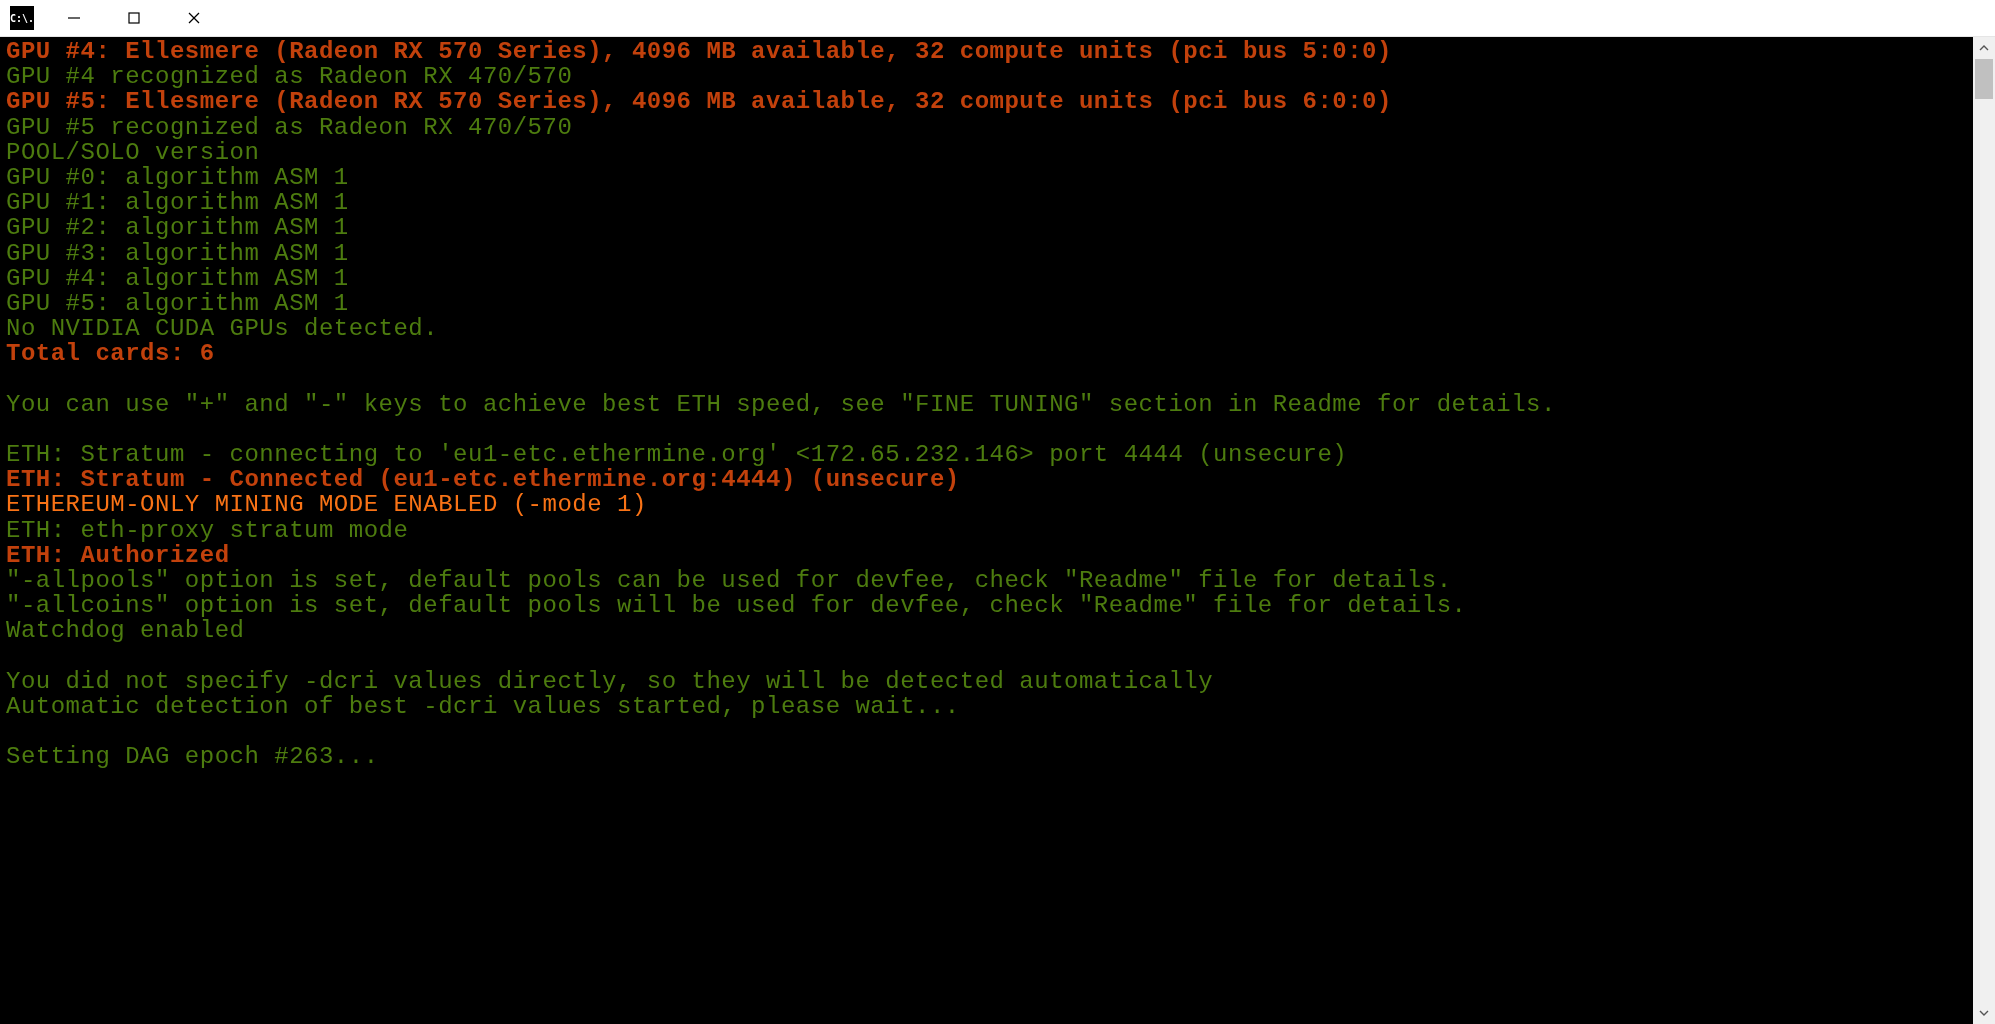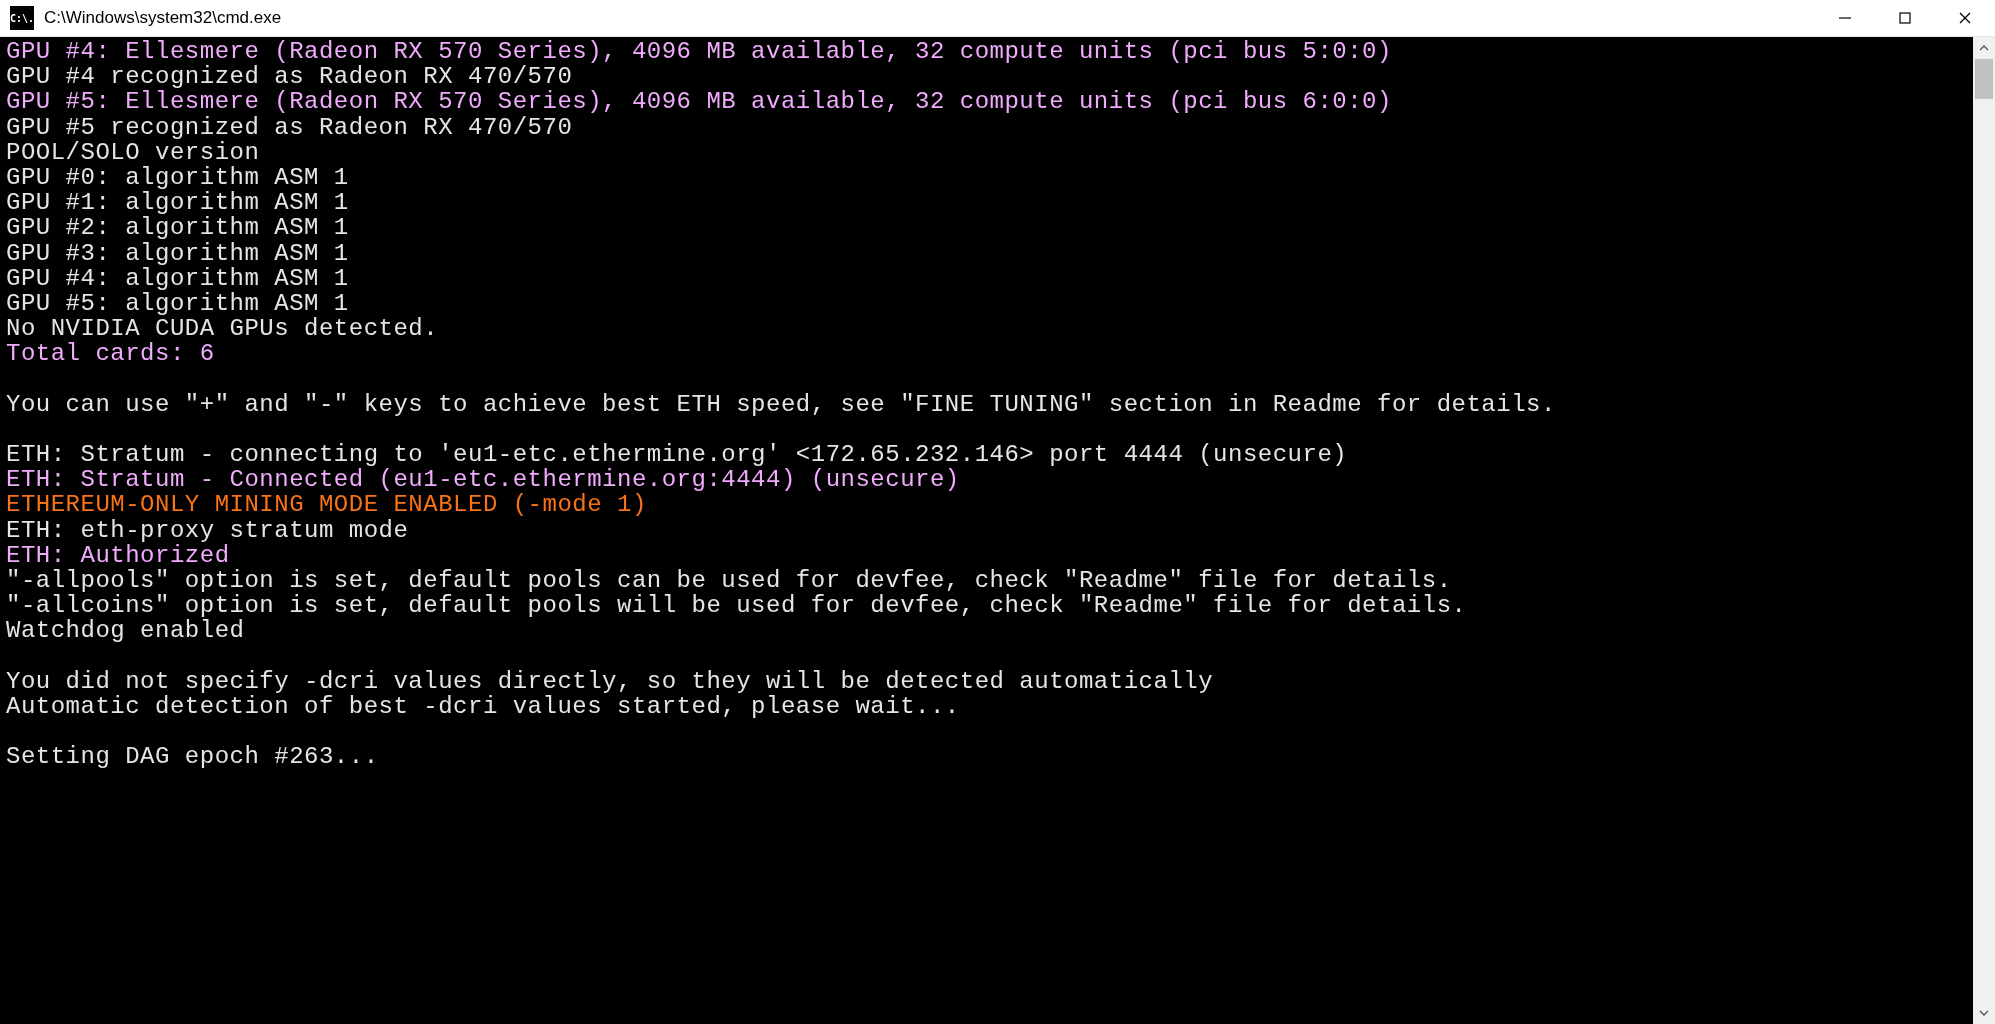--- a/index.html
+++ b/index.html
@@ -59,23 +59,23 @@
       background: #000;
       color: #ffffff;
       font-family: "Consolas", "Courier New", monospace;
       font-size: 24px;
       line-height: 1.05;
       padding: 2px 6px;
       white-space: pre;
       overflow: hidden;
       letter-spacing: 0.5px;
     }
-    .green { color: #f0abfc; }
+    .green { color: #c2410c; font-weight: bold; }
     .cyan  { color: #f97316; }
-    .white { color: #e5e5e5; }
+    .white { color: #4d7c0f; }
     .scrollbar {
       width: 22px;
       background: #f0f0f0;
       display: flex;
       flex-direction: column;
       align-items: center;
     }
     .scroll-arrow {
       width: 100%;
       height: 22px;
@@ -98,21 +98,20 @@
       right: 2px;
       height: 40px;
       background: #c0c0c0;
     }
   </style>
 </head>
 <body>
 
 <div class="titlebar">
   <div class="titlebar-icon">C:\.</div>
-  <div class="titlebar-text">C:\Windows\system32\cmd.exe</div>
   <div class="titlebar-controls">
     <div class="titlebar-btn">
       <svg viewBox="0 0 14 14">
           <line x1="1" y1="7" x2="13" y2="7" stroke="#000" stroke-width="1.2"></line>
         </svg>
     </div>
     <div class="titlebar-btn">
       <svg viewBox="0 0 14 14">
           <rect x="2" y="2" width="10" height="10" fill="none" stroke="#000" stroke-width="1.2"></rect>
         </svg>

